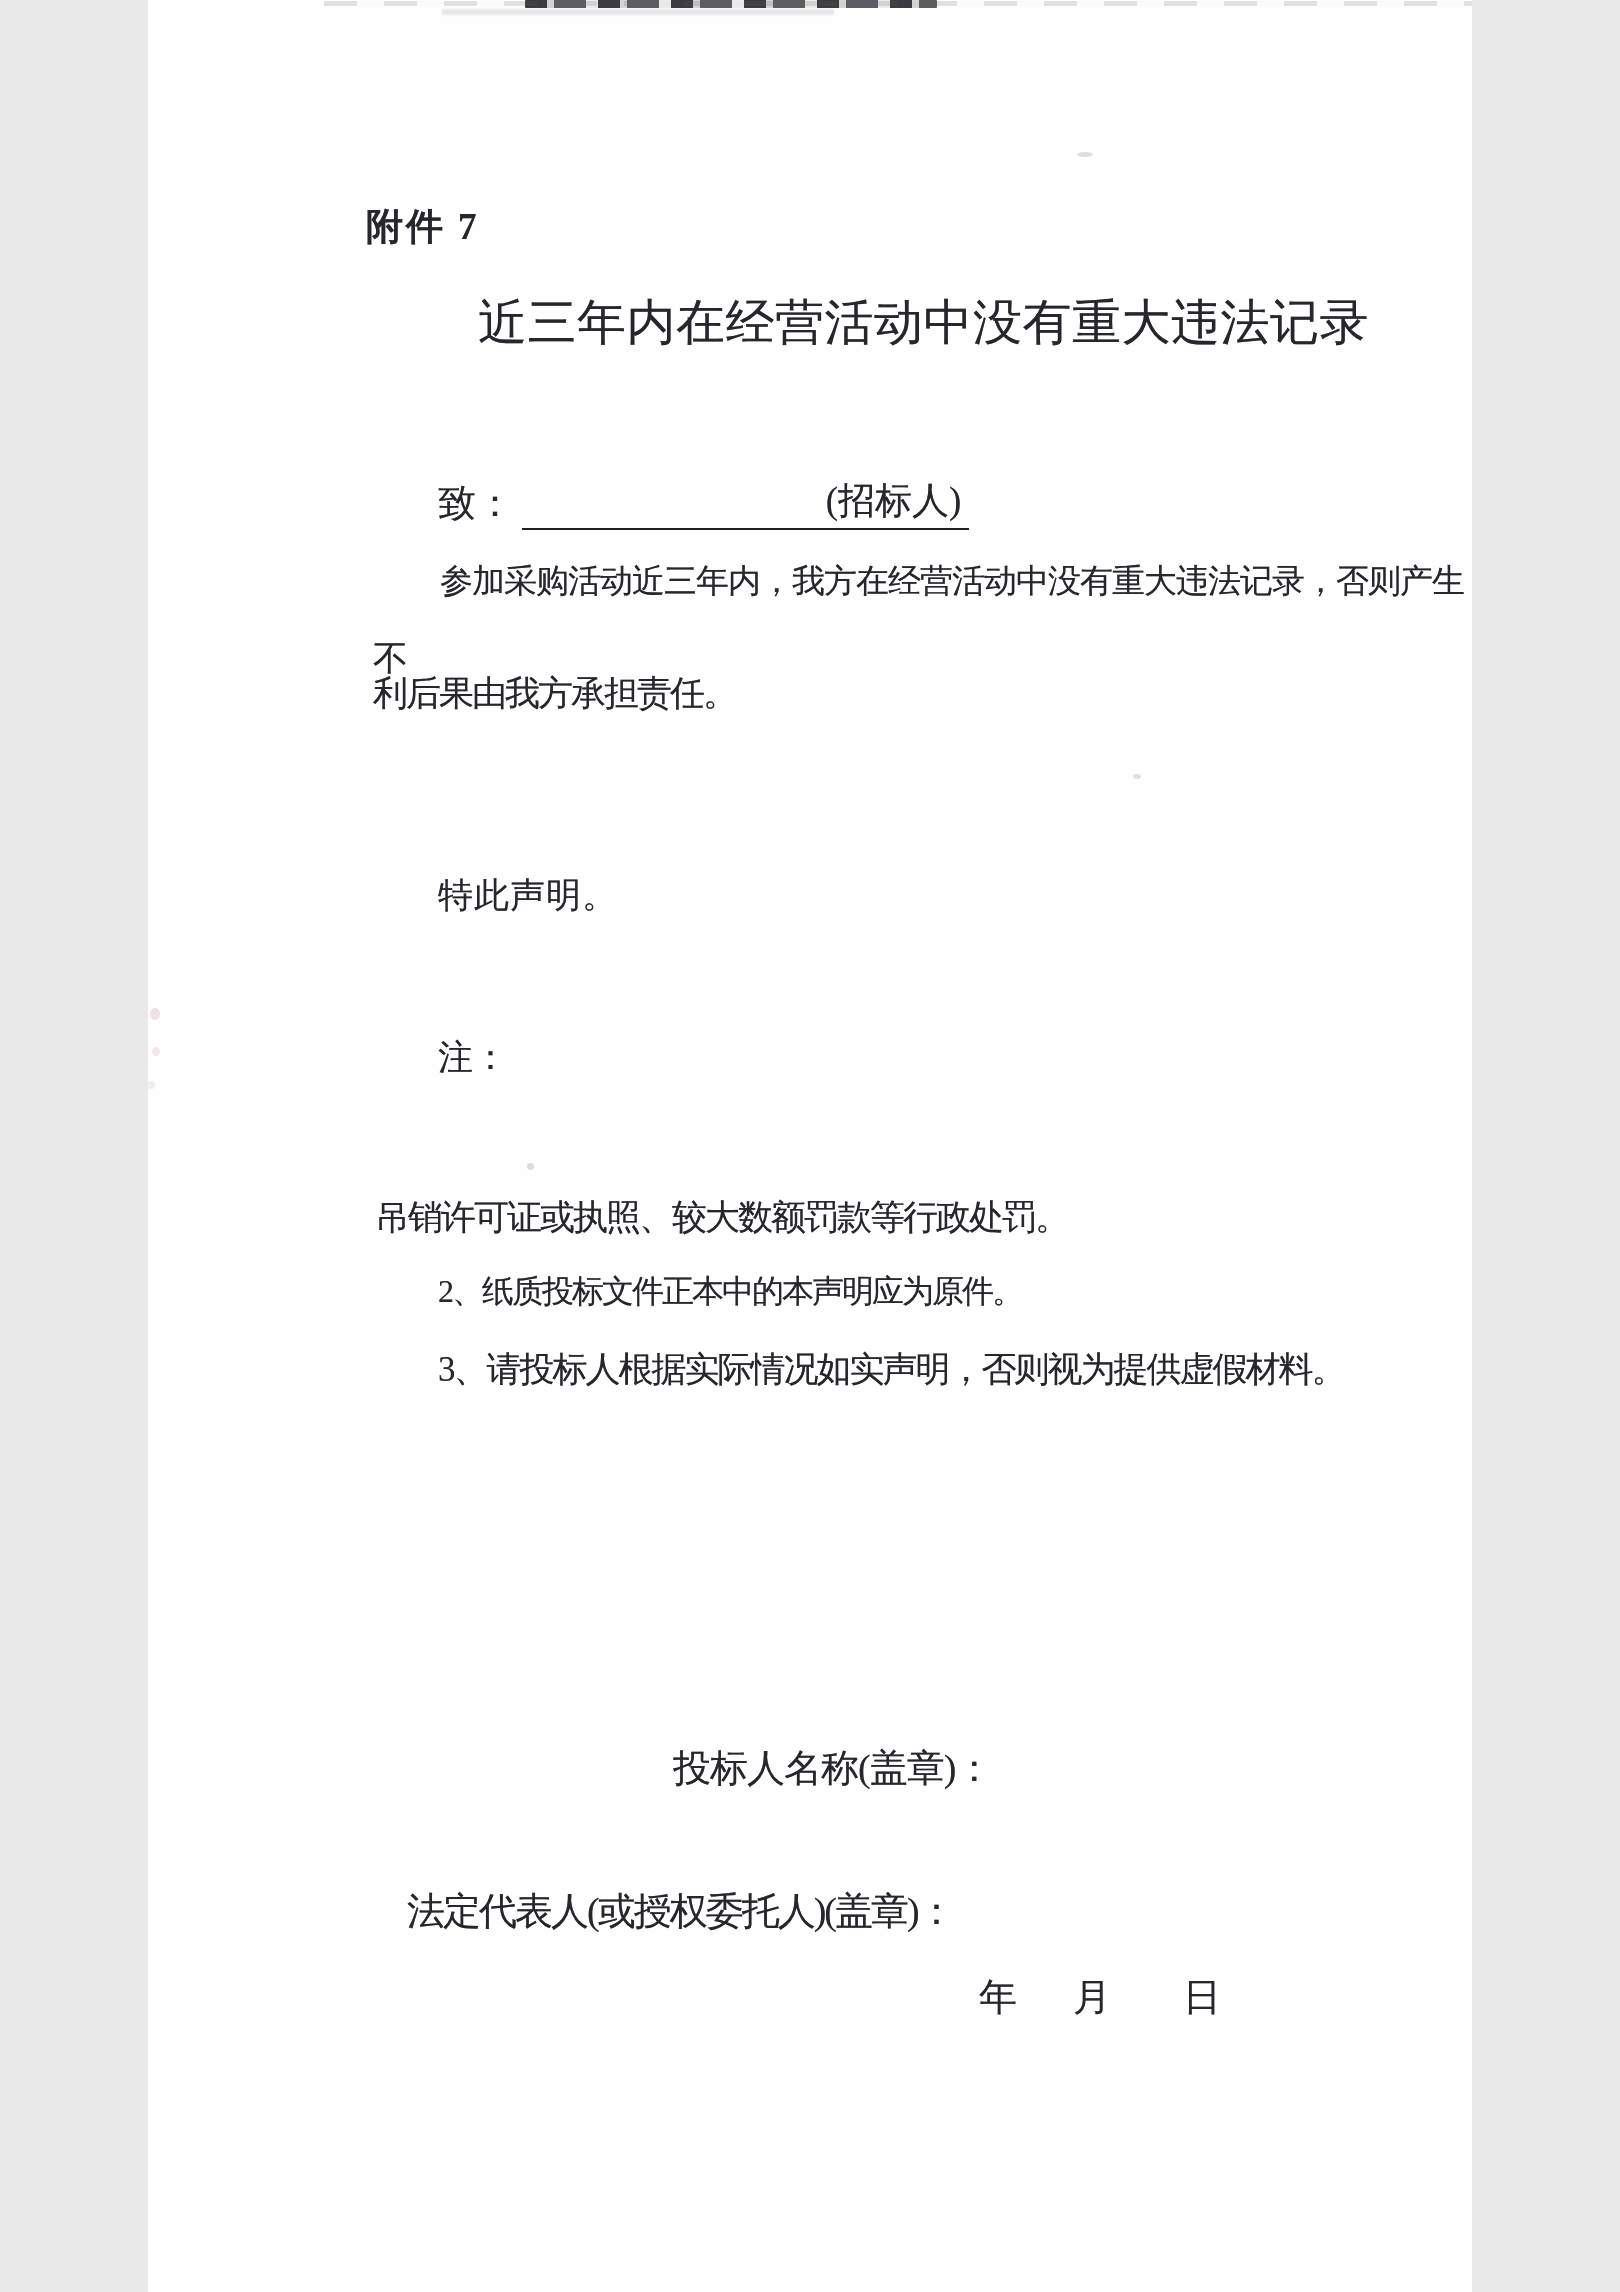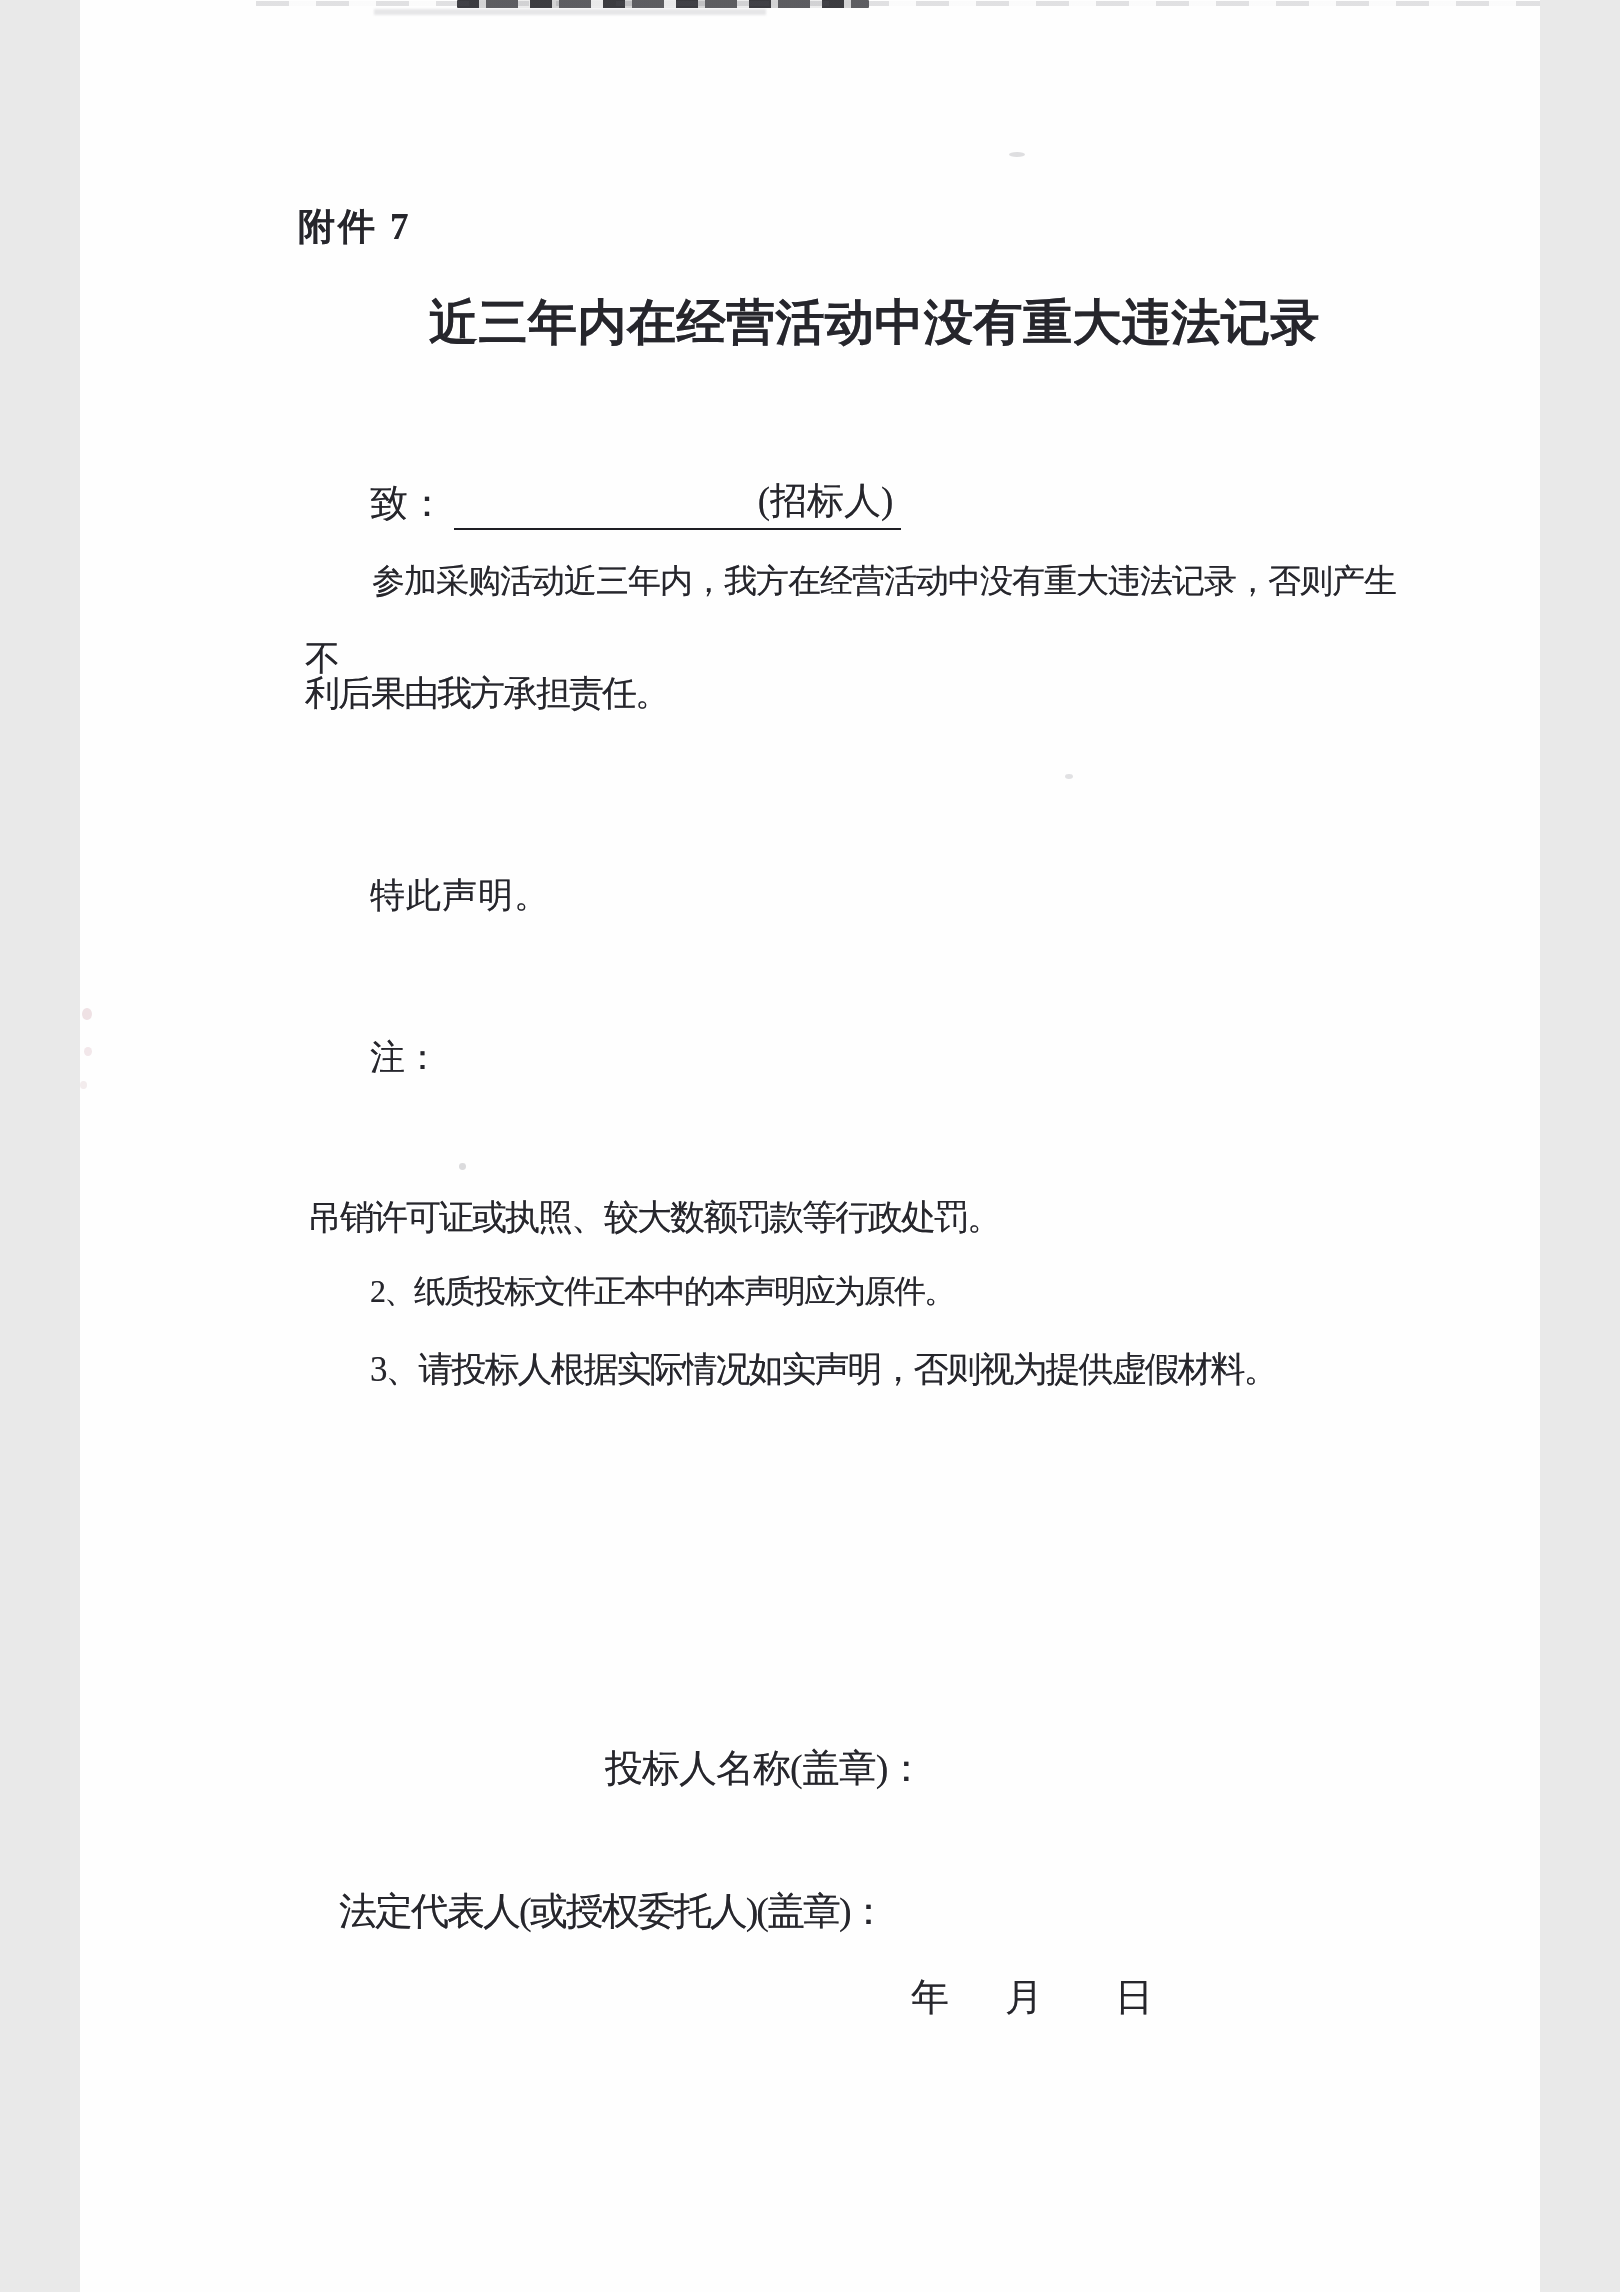--- a/index.html
+++ b/index.html
@@ -1,32 +1,32 @@
 <!DOCTYPE html>
 <html lang="zh"><head>
 <meta charset="utf-8">
 <style>
   html,body{margin:0;padding:0;background:#e9e9e9;}
   .page{
     position:relative;
-    width:1460px;height:2293px;
+    width:1324px;height:2293px;
     margin:0 auto;
     background:#fefefe;
     overflow:hidden;
     font-family:"Liberation Serif","DejaVu Serif",serif;
     color:#26262c;
   }
   .line{
     position:absolute;
     white-space:nowrap;
     line-height:1.25;
     text-shadow:0 0 0.6px rgba(40,40,50,.55);
   }
   .att-label{left:218px;top:204px;font-size:37px;letter-spacing:2.9px;font-weight:bold;}
-  .doc-title{left:349px;top:292px;font-size:49px;font-weight:bold;letter-spacing:0.5px;margin:0;}
+  .doc-title{left:330px;top:292px;font-size:49px;font-weight:normal;letter-spacing:0.5px;margin:0;}
   .salutation{left:290px;top:478px;height:57px;font-size:38px;}
   .salutation .prefix{display:inline-block;vertical-align:bottom;padding-bottom:2.9px;}
   .salutation .blank{
     display:inline-block;vertical-align:bottom;
     width:300px;height:43px;margin-left:7.8px;
     border-bottom:2.9px solid #1e1e24;
   }
   .salutation .addr{
     display:inline-block;vertical-align:bottom;
     border-bottom:2.9px solid #1e1e24;

